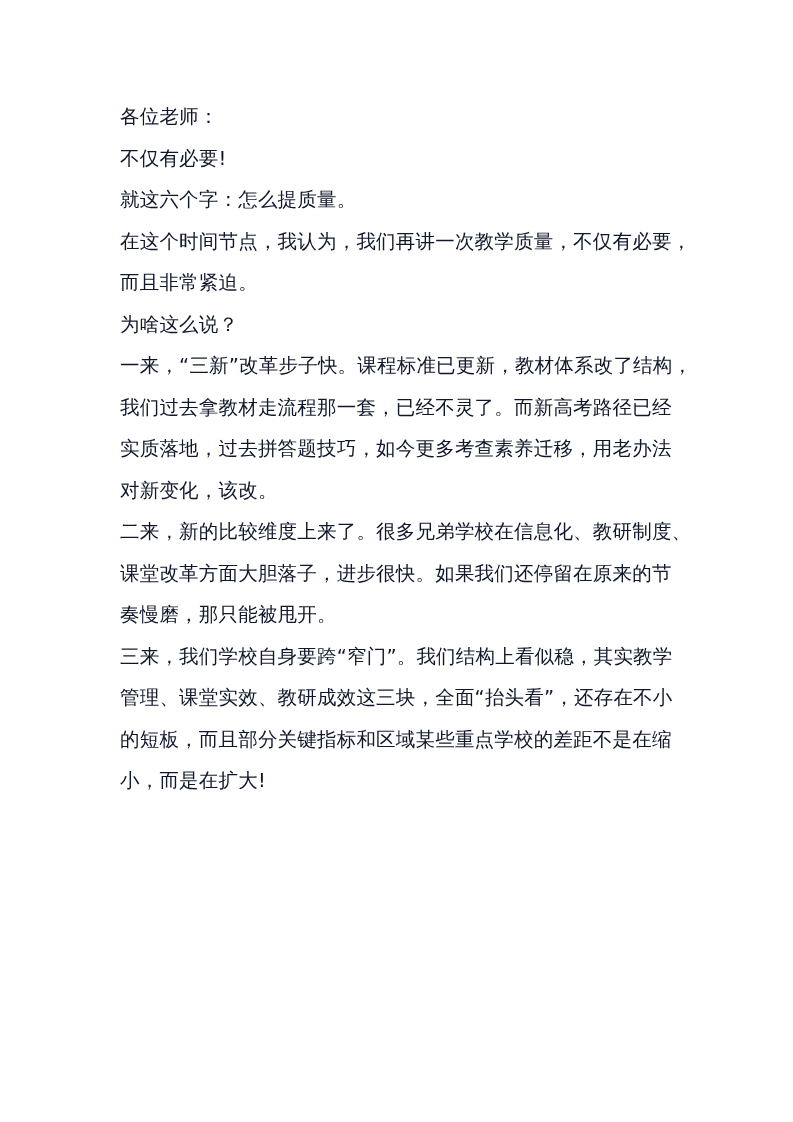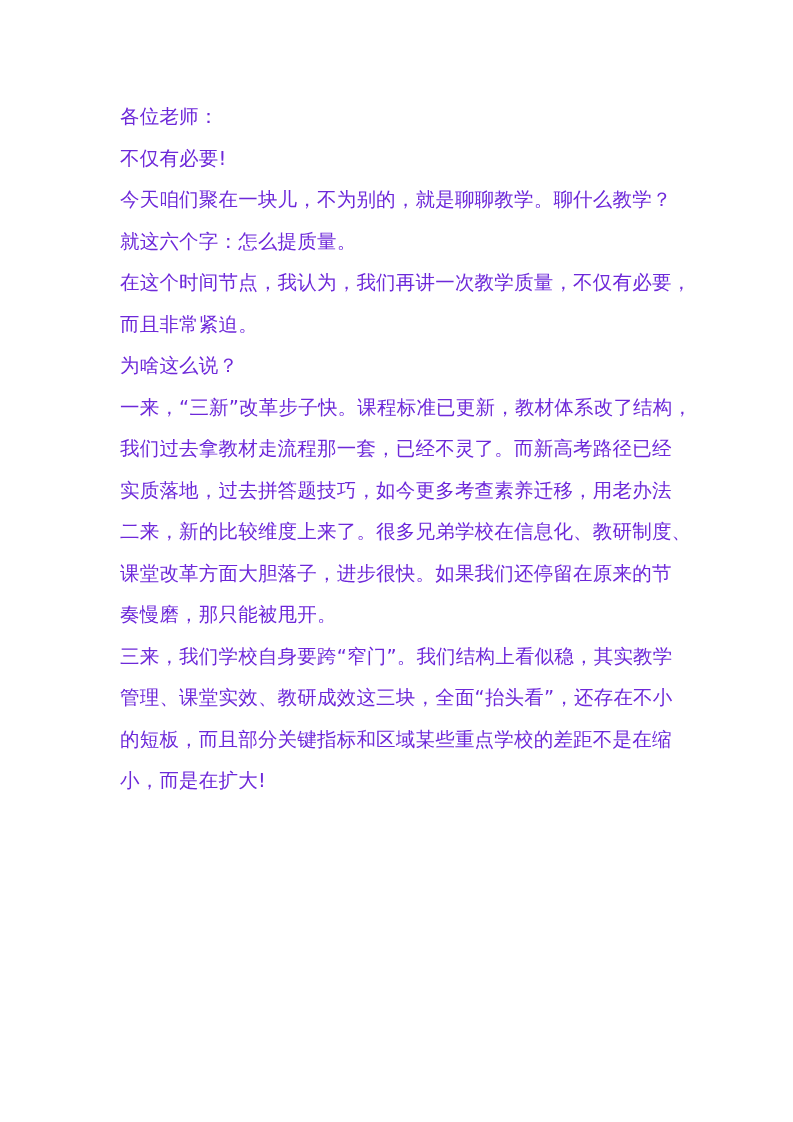--- a/index.html
+++ b/index.html
@@ -31,42 +31,42 @@
   }
   .line {
     white-space: nowrap;
     height: 41.5px;
   }
 </style>
 </head>
 <body>
 
 <div class="page">
-  <div class="doc-body" style="color: #6d28d9;">
+  <div class="doc-body" style="color: #0f172a;">
       <div class="paragraph">
         <div class="line">各位老师：</div>
       </div>
       <div class="paragraph">
         <div class="line">不仅有必要!</div>
       </div>
       <div class="paragraph">
-        <div class="line">今天咱们聚在一块儿，不为别的，就是聊聊教学。聊什么教学？</div>
         <div class="line">就这六个字：怎么提质量。</div>
       </div>
       <div class="paragraph">
         <div class="line">在这个时间节点，我认为，我们再讲一次教学质量，不仅有必要，</div>
         <div class="line">而且非常紧迫。</div>
       </div>
       <div class="paragraph">
         <div class="line">为啥这么说？</div>
       </div>
       <div class="paragraph">
         <div class="line">一来，“三新”改革步子快。课程标准已更新，教材体系改了结构，</div>
         <div class="line">我们过去拿教材走流程那一套，已经不灵了。而新高考路径已经</div>
         <div class="line">实质落地，过去拼答题技巧，如今更多考查素养迁移，用老办法</div>
+        <div class="line">对新变化，该改。</div>
       </div>
       <div class="paragraph">
         <div class="line">二来，新的比较维度上来了。很多兄弟学校在信息化、教研制度、</div>
         <div class="line">课堂改革方面大胆落子，进步很快。如果我们还停留在原来的节</div>
         <div class="line">奏慢磨，那只能被甩开。</div>
       </div>
       <div class="paragraph">
         <div class="line">三来，我们学校自身要跨“窄门”。我们结构上看似稳，其实教学</div>
         <div class="line">管理、课堂实效、教研成效这三块，全面“抬头看”，还存在不小</div>
         <div class="line">的短板，而且部分关键指标和区域某些重点学校的差距不是在缩</div>

